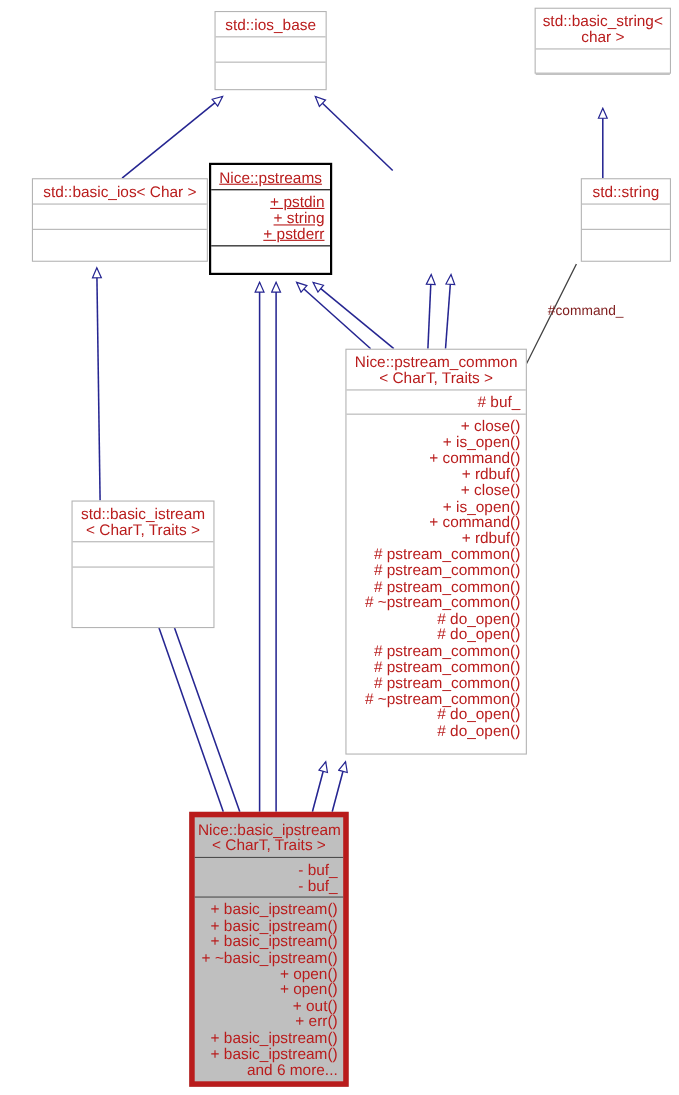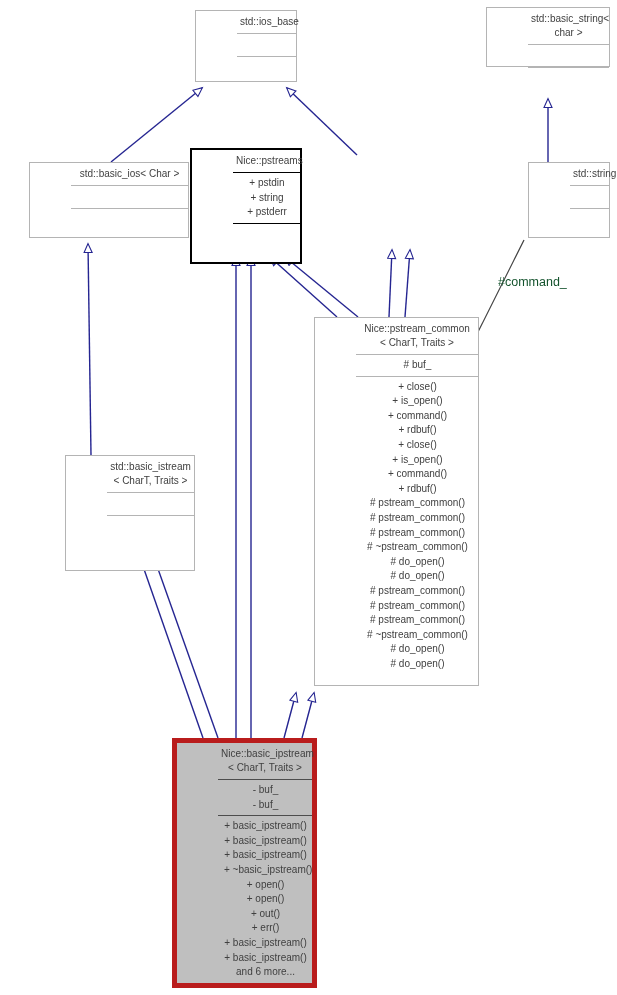--- a/index.html
+++ b/index.html
@@ -23,24 +23,23 @@
     top: 0;
     width: 617px;
     height: 995px;
     pointer-events: none;
   }
   .node {
     position: absolute;
     box-sizing: border-box;
     background: #ffffff;
     border: 1px solid #b4b4b4;
-    font-size: 10px;
-    color: #404040;
+    font-size: 14px;
+    color: #b91c1c;
     z-index: 2;
-    padding-left: 41px;
   }
   .node.bold {
     border: 2px solid #000000;
   }
   .node.filled {
     background: #bfbfbf;
     border: 5px solid #b91c1c;
   }
   .node .title {
     text-align: center;
@@ -56,33 +55,33 @@
   }
   .node.bold .sep {
     border-top: 1px solid #000000;
   }
   .node.filled .sep {
     border-top: 1px solid #4d4d4d;
   }
   .node .compartment {
     padding: 3px 5px 3px 6px;
     line-height: 14.6px;
-    text-align: center;
+    text-align: right;
   }
   .node .compartment.empty {
     min-height: 22px;
     padding: 0;
   }
   .node .compartment .row {
     white-space: nowrap;
   }
   .edge-label {
     position: absolute;
     font-size: 12.5px;
-    color: #14532d;
+    color: #7f1d1d;
     white-space: nowrap;
     z-index: 3;
   }
 </style>
 </head>
 <body>
 
 <div id="diagram">
 
   <svg id="edges" width="617" height="995" viewBox="0 0 617 995" xmlns="http://www.w3.org/2000/svg">
@@ -142,21 +141,21 @@
   </div>
 
   <div class="node" style="left:5px; top:162px; width:160px; height:76px;margin-left:24px;">
     <div class="title">std::basic_ios&lt; Char &gt;</div>
     <div class="sep"></div>
     <div class="compartment empty"></div>
     <div class="sep"></div>
     <div class="compartment empty"></div>
   </div>
 
-  <div class="node bold" style="left:190px; top:148px; width:112px; height:116px;">
+  <div class="node bold" style="left:190px; top:148px; width:112px; height:102px;text-decoration:underline;">
     <div class="title">Nice::pstreams</div>
     <div class="sep"></div>
     <div class="compartment">
       <div class="row">+ pstdin</div>
       <div class="row">+ string</div>
       <div class="row">+ pstderr</div>
     </div>
     <div class="sep"></div>
     <div class="compartment empty"></div>
   </div>

